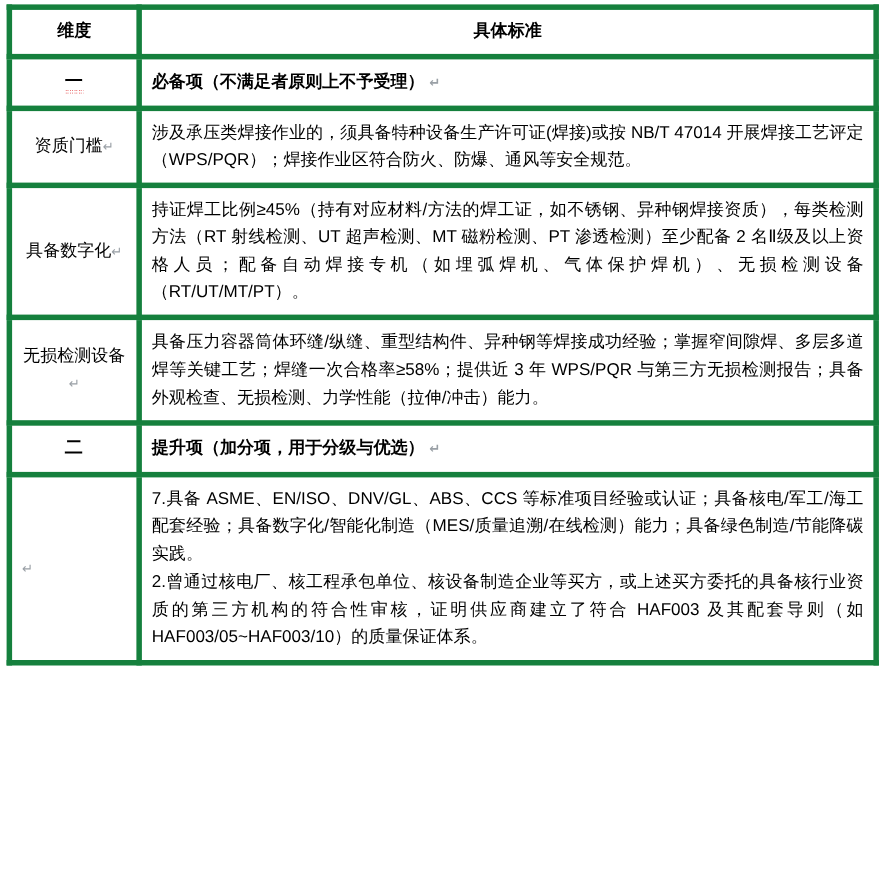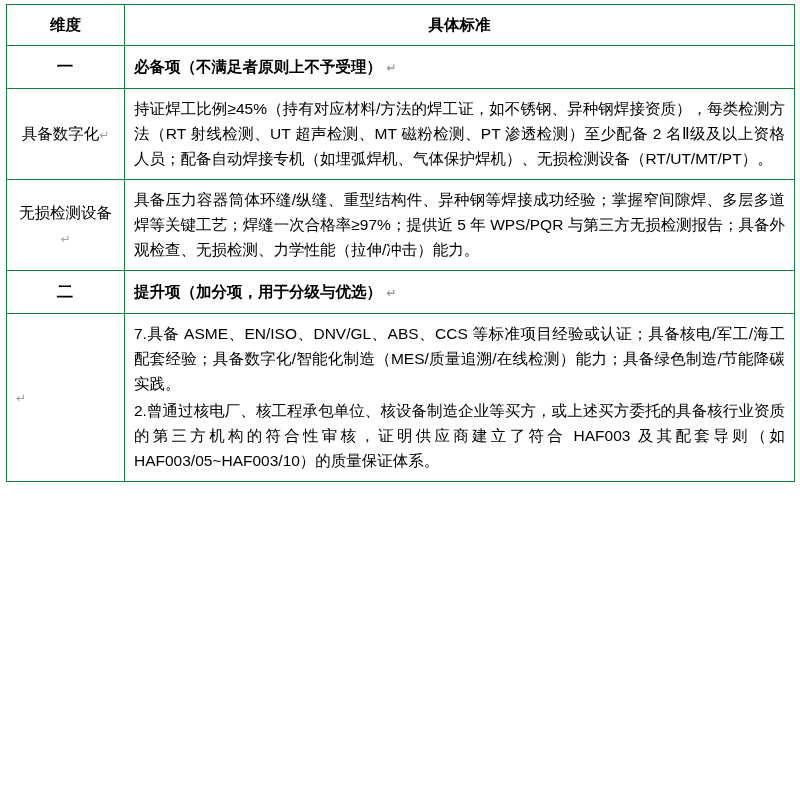--- a/index.html
+++ b/index.html
@@ -16,21 +16,21 @@
     width: 800px;
     box-sizing: border-box;
     padding: 4px 6px 0 6px;
   }
   table.spec {
     border-collapse: collapse;
     width: 788px;
     table-layout: fixed;
   }
   table.spec td {
-    border: 1px solid #15803d;
+    border: 5px solid #15803d;
     vertical-align: middle;
     padding: 7px 9px 8px 9px;
     font-size: 15.5px;
     line-height: 1.62;
     color: #000000;
   }
   col.c1 { width: 118px; }
   col.c2 { width: 670px; }
 
   .hdr td {
@@ -101,32 +101,38 @@
       <tr class="hdr">
         <td>维度</td>
         <td>具体标准</td>
       </tr>
 
       <tr class="section">
         <td class="dim num"><span class="sq">一</span></td>
         <td><span>必备项（不满足者原则上不予受理）</span> <span class="pmark">↵</span></td>
       </tr>
 
+      <tr>
+        <td class="dim"><span>资质门槛</span><span class="pmark">↵</span></td>
+        <td class="body-cell">
+          <p>涉及承压类焊接作业的，须具备特种设备生产许可证(焊接)或按 NB/T 47014 开展焊接工艺评定（WPS/PQR）；焊接作业区符合防火、防爆、通风等安全规范。</p>
+        </td>
+      </tr>
 
       <tr>
         <td class="dim"><span>具备数字化</span><span class="pmark">↵</span></td>
         <td class="body-cell">
           <p>持证焊工比例≥45%（持有对应材料/方法的焊工证，如不锈钢、异种钢焊接资质），每类检测方法（RT 射线检测、UT 超声检测、MT 磁粉检测、PT 渗透检测）至少配备 2 名Ⅱ级及以上资格人员；配备自动焊接专机（如埋弧焊机、气体保护焊机）、无损检测设备（RT/UT/MT/PT）。</p>
         </td>
       </tr>
 
       <tr>
         <td class="dim"><span>无损检测设备</span><span class="pmark">↵</span></td>
         <td class="body-cell">
-          <p>具备压力容器筒体环缝/纵缝、重型结构件、异种钢等焊接成功经验；掌握窄间隙焊、多层多道焊等关键工艺；焊缝一次合格率≥97%；提供近 5 年 WPS/PQR 与第三方无损检测报告；具备外观检查、无损检测、力学性能（拉伸/冲击）能力。</p>
+          <p>具备压力容器筒体环缝/纵缝、重型结构件、异种钢等焊接成功经验；掌握窄间隙焊、多层多道焊等关键工艺；焊缝一次合格率≥58%；提供近 3 年 WPS/PQR 与第三方无损检测报告；具备外观检查、无损检测、力学性能（拉伸/冲击）能力。</p>
         </td>
       </tr>
 
 
       <tr class="section">
         <td class="dim num"><span>二</span></td>
         <td><span>提升项（加分项，用于分级与优选）</span> <span class="pmark">↵</span></td>
       </tr>
 
       <tr>

